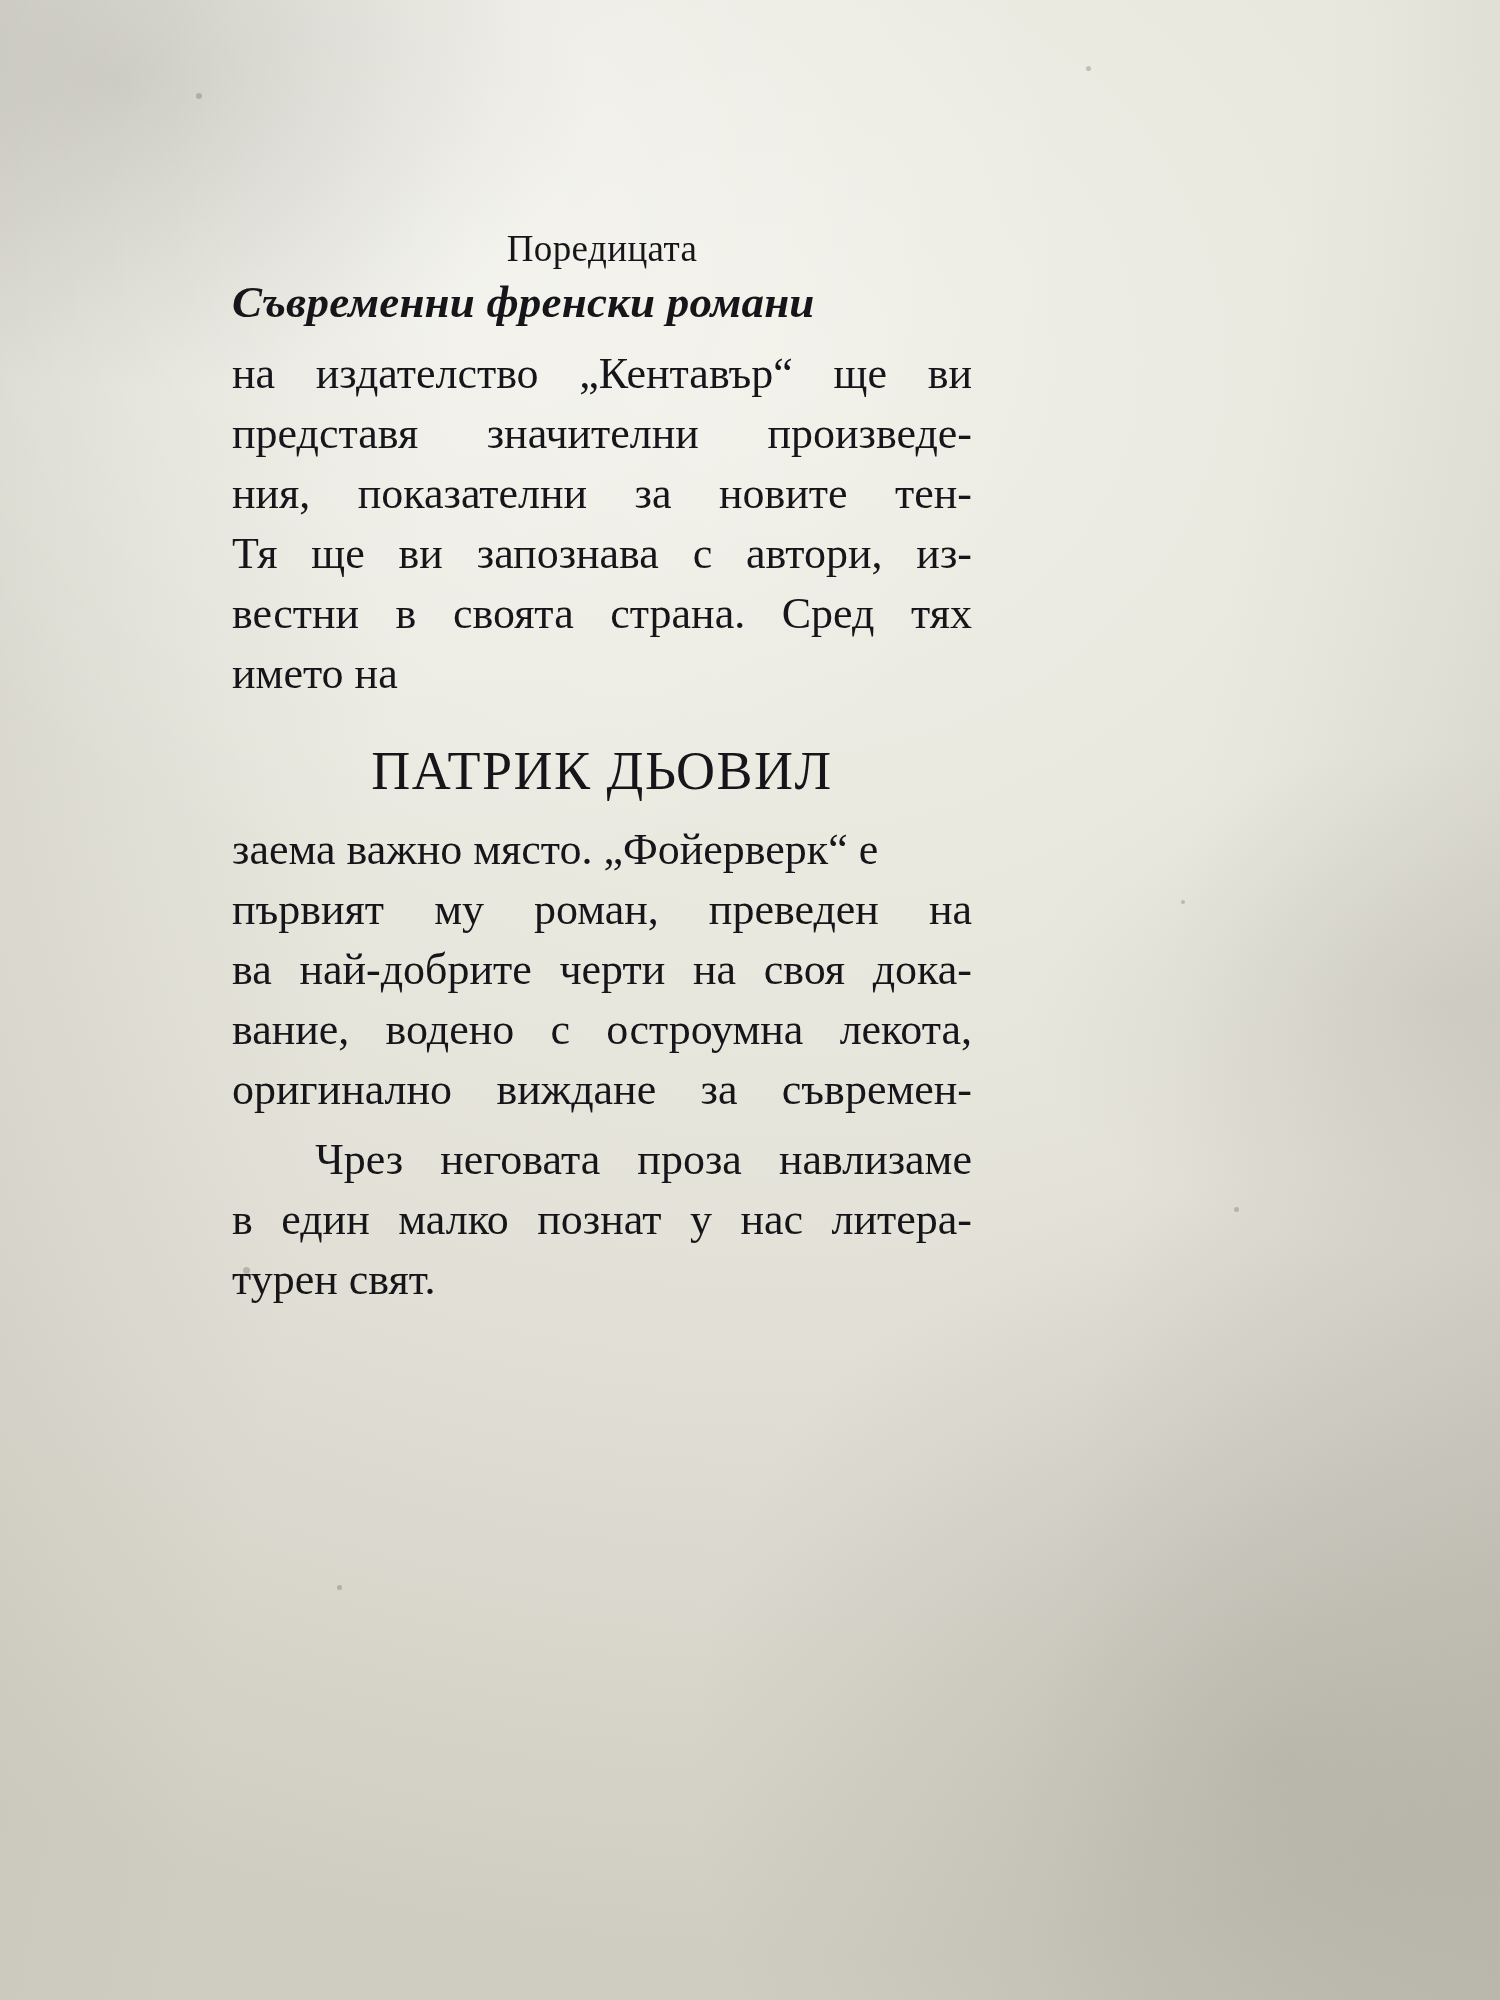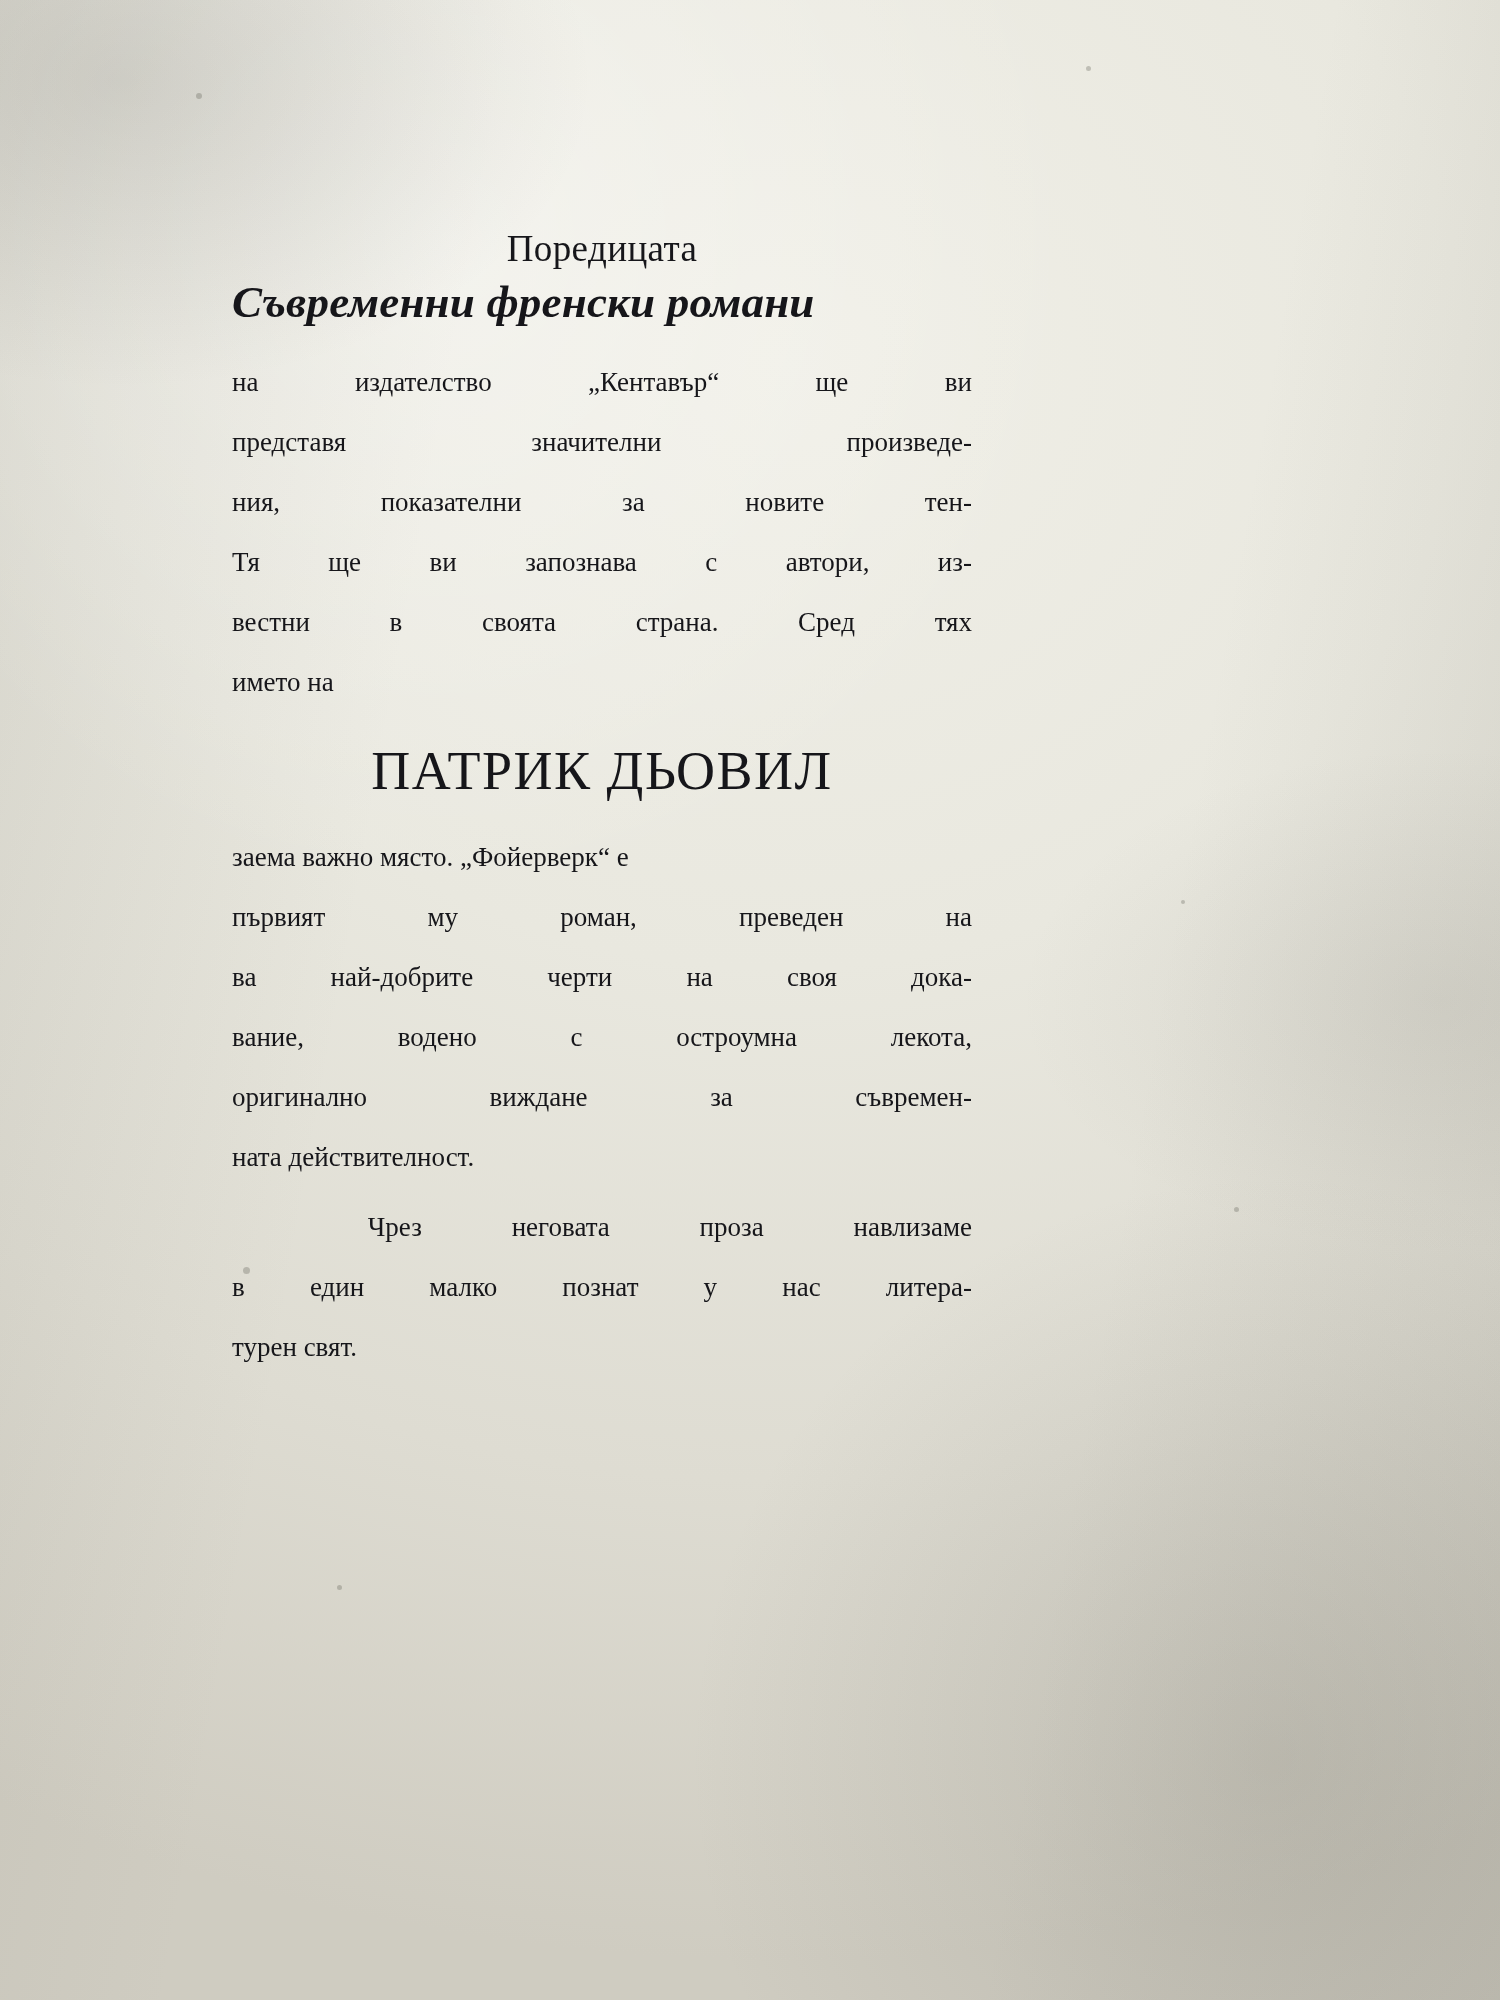--- a/index.html
+++ b/index.html
@@ -71,24 +71,24 @@
     letter-spacing: 0.2px;
     margin: 0 0 24px 0;
   }
 
   
   .para {
     margin: 0;
   }
   .tline {
     display: flex;
-    font-size: 27px;
+    font-size: 44px;
     line-height: 1.0;
     height: 60px;
-    align-items: center;
+    align-items: flex-start;
     white-space: pre;
   }
   
   .tline.justify {
     justify-content: space-between;
   }
   .tline.left {
     justify-content: flex-start;
   }
   .tline .w {
@@ -149,21 +149,20 @@
     </div>
 
     <div class="author-name">ПАТРИК ДЬОВИЛ</div>
 
     <div class="para">
       <div class="tline left"><span class="w">заема</span><span class="w"> важно</span><span class="w"> място.</span><span class="w"> „Фойерверк“</span><span class="w"> е</span></div>
       <div class="tline justify"><span class="w">първият</span><span class="w">му</span><span class="w">роман,</span><span class="w">преведен</span><span class="w">на</span></div>
       <div class="tline justify"><span class="w">ва</span><span class="w">най-добрите</span><span class="w">черти</span><span class="w">на</span><span class="w">своя</span><span class="w">дока-</span></div>
       <div class="tline justify"><span class="w">вание,</span><span class="w">водено</span><span class="w">с</span><span class="w">остроумна</span><span class="w">лекота,</span></div>
       <div class="tline justify"><span class="w">оригинално</span><span class="w">виждане</span><span class="w">за</span><span class="w">съвремен-</span></div>
-      <div class="tline left"><span class="w">ната</span><span class="w"> действителност.</span></div>
     </div>
 
     <div class="block-gap"></div>
 
     <div class="para">
       <div class="tline justify"><span class="indent"></span><span class="w">Чрез</span><span class="w">неговата</span><span class="w">проза</span><span class="w">навлизаме</span></div>
       <div class="tline justify"><span class="w">в</span><span class="w">един</span><span class="w">малко</span><span class="w">познат</span><span class="w">у</span><span class="w">нас</span><span class="w">литера-</span></div>
       <div class="tline left"><span class="w">турен</span><span class="w"> свят.</span></div>
     </div>
 

